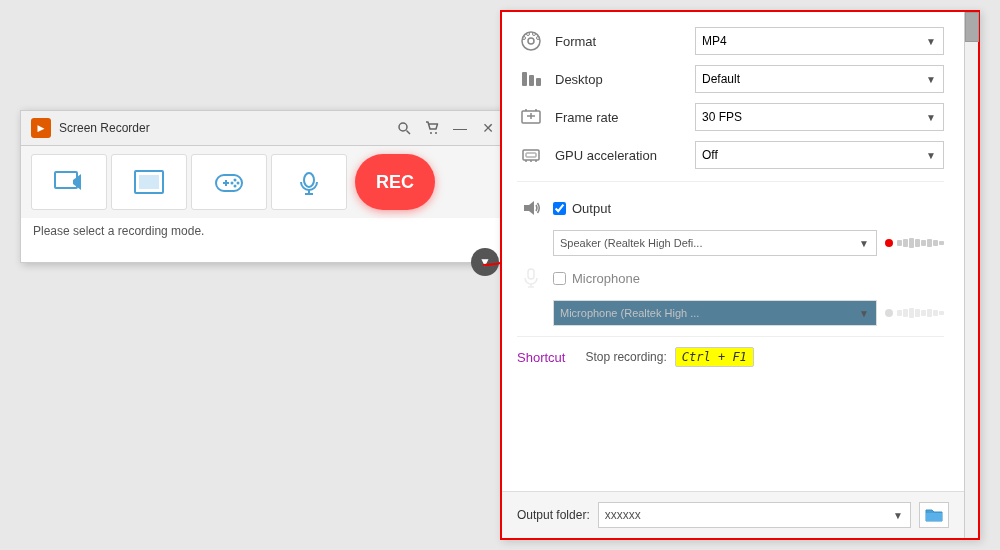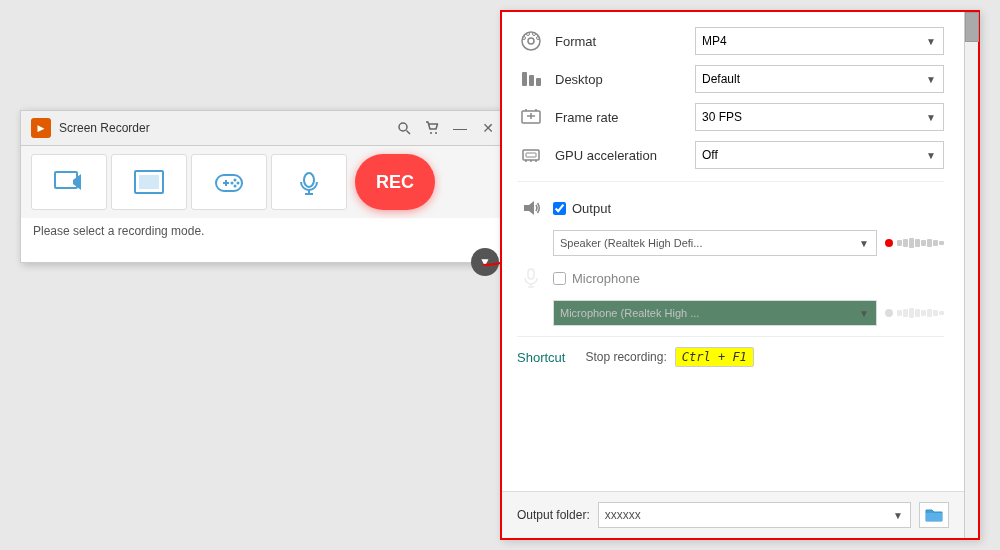--- a/index.html
+++ b/index.html
@@ -318,21 +318,21 @@
       margin-top: 10px;
       padding-top: 10px;
       border-top: 1px solid #eee;
     }
     .shortcut-row {
       display: flex;
       align-items: center;
       gap: 20px;
     }
     .shortcut-title {
-      color: #0f766e;
+      color: #a21caf;
       font-size: 13px;
       font-weight: 500;
     }
     .shortcut-item {
       display: flex;
       align-items: center;
       gap: 8px;
     }
     .shortcut-desc {
       color: #555;
@@ -620,21 +620,21 @@
             <line x1="8" y1="20" x2="14" y2="20" stroke="#888" stroke-width="1.5"></line>
           </svg>
         </div>
         <label class="audio-checkbox-label" style="opacity:0.6;">
           <input type="checkbox" style="">
           <span>Microphone</span>
         </label>
       </div>
       <div class="audio-device-row">
         <div class="device-select-wrapper">
-          <select disabled="" style="background:#14532d; color:#aaa;">
+          <select disabled="" style="background:#0c4a6e; color:#aaa;">
             <option>Microphone (Realtek High ...</option>
           </select>
         </div>
         <div class="volume-indicator" style="opacity:0.4;">
           <div class="vol-dot" style="background:#aaa;"></div>
           <div class="vol-bars">
             <div class="vol-bar" style="height:6px;"></div>
             <div class="vol-bar" style="height:8px;"></div>
             <div class="vol-bar" style="height:10px;"></div>
             <div class="vol-bar" style="height:8px;"></div>

